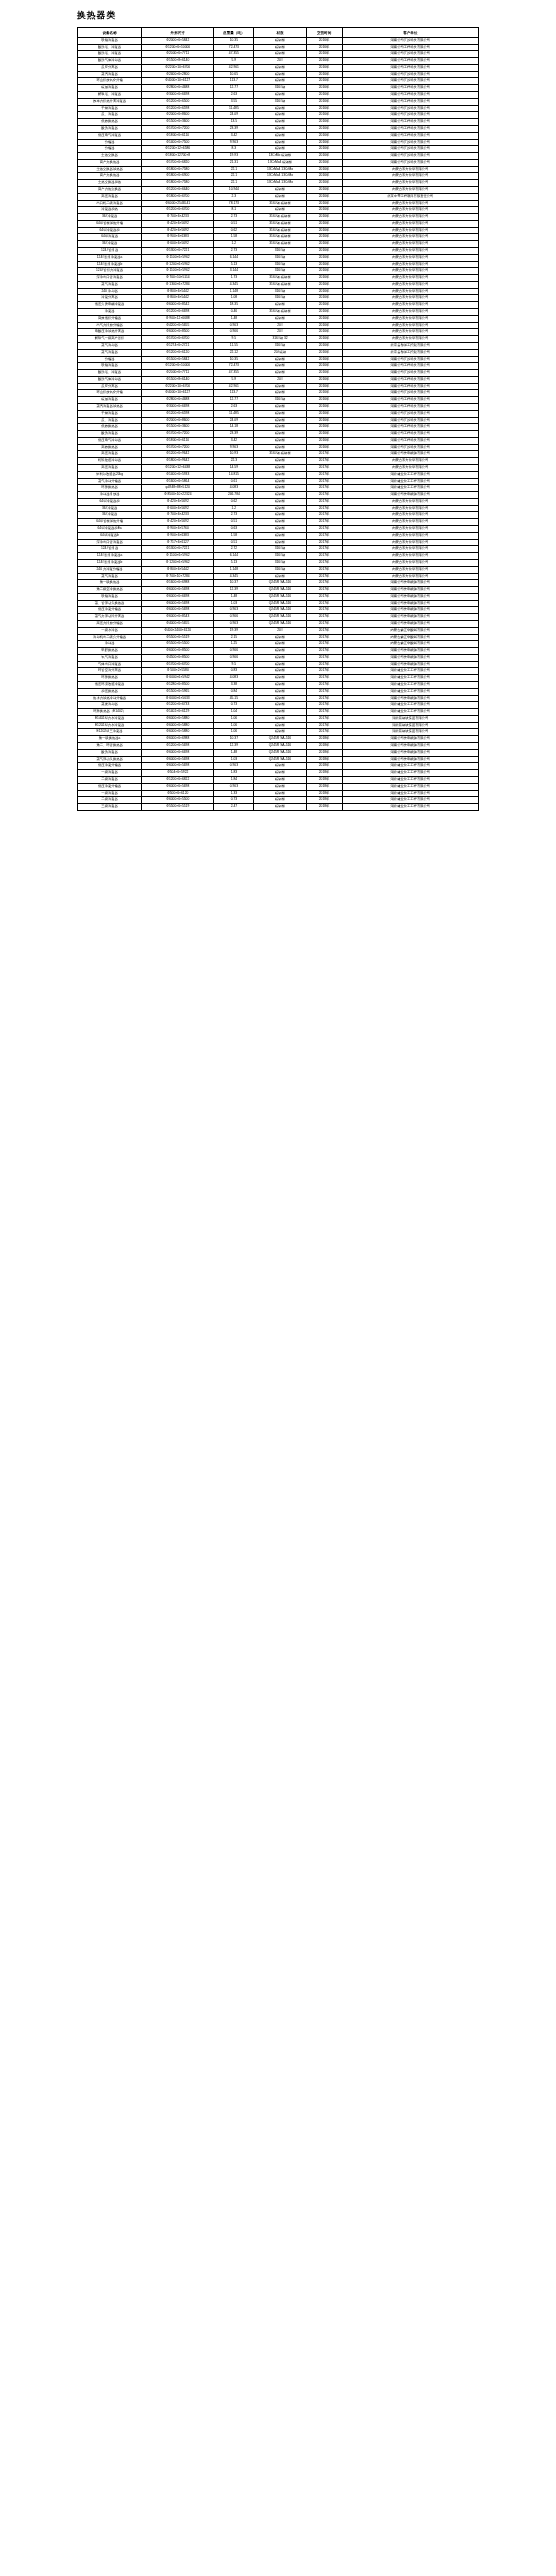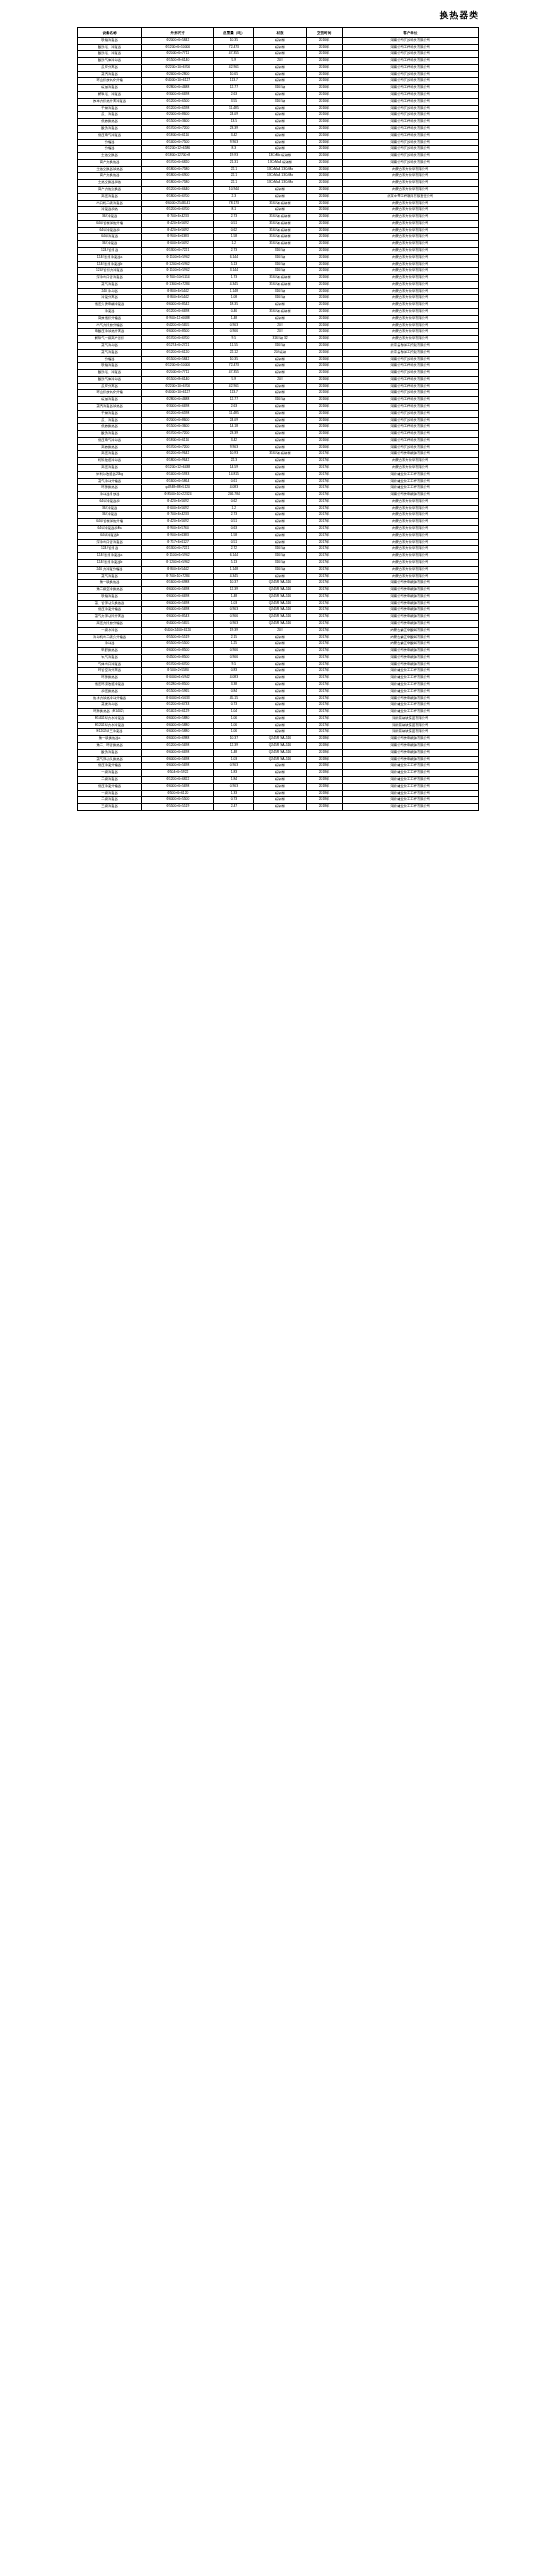--- a/index.html
+++ b/index.html
@@ -7,21 +7,21 @@
     width:556px;
     font-family:"Liberation Sans","DejaVu Sans",sans-serif;
     color:#000000;
   }
   .page{
     width:556px;
     box-sizing:border-box;
     padding:7.2px 77px 20.6px 77px;
   }
   .doc-title{
-    text-align:right;
+    text-align:left;
     font-size:8.8px;
     font-weight:bold;
     letter-spacing:1px;
     margin:3.1px 0 5.2px 0;
   }
   table.main{
     width:100%;
     border-collapse:collapse;
     table-layout:fixed;
   }

